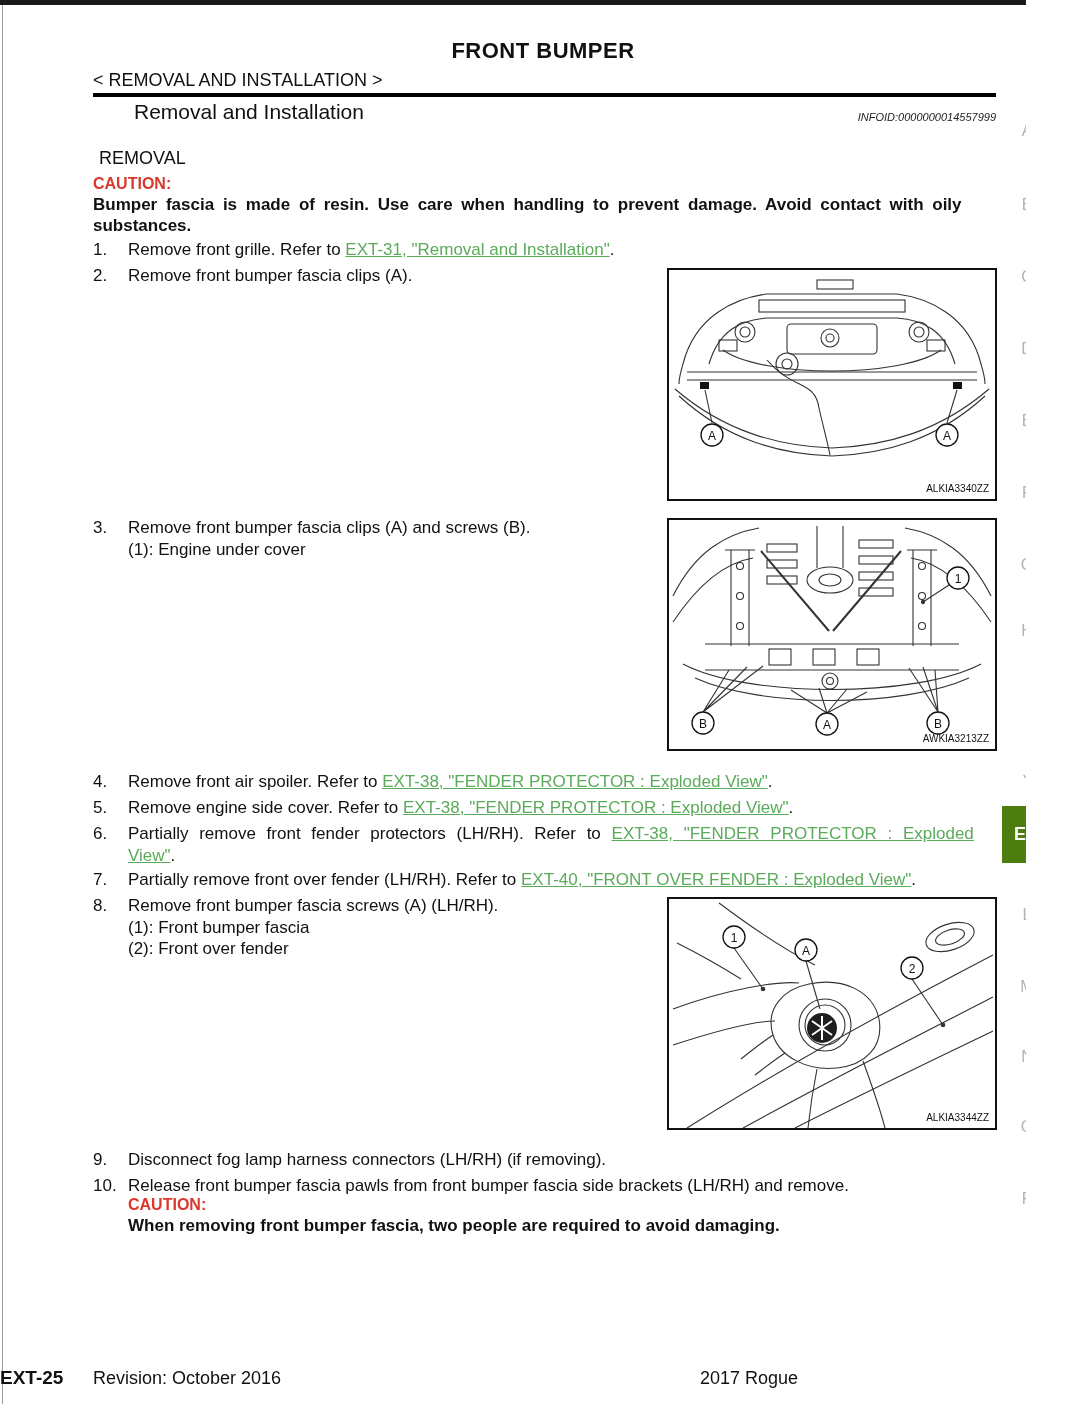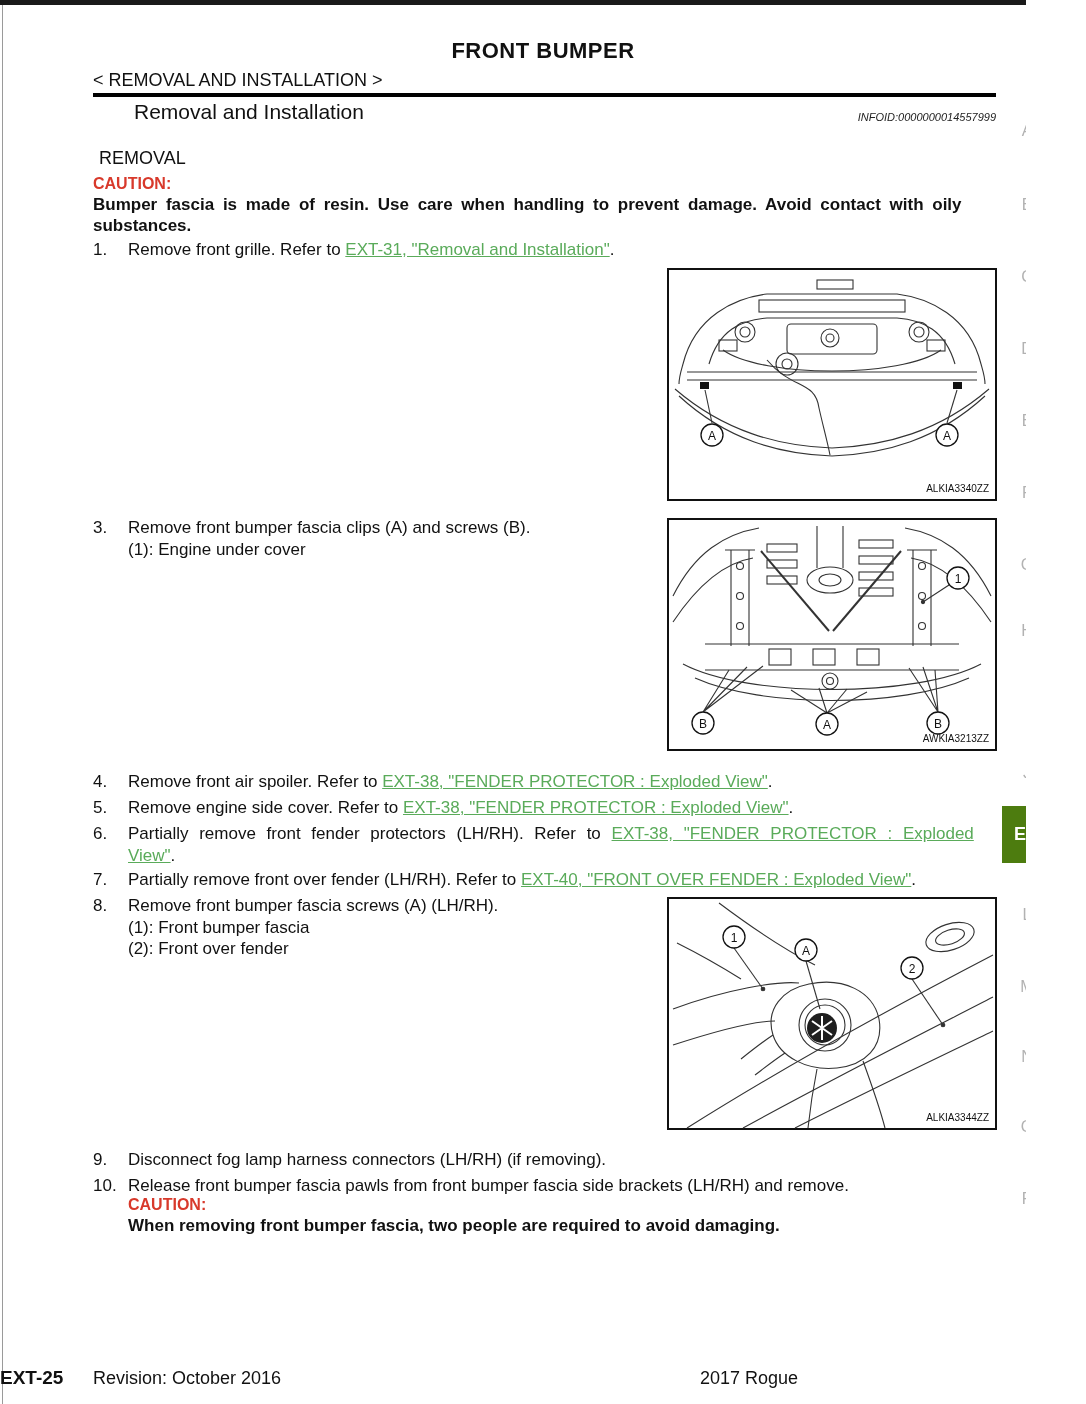--- a/index.html
+++ b/index.html
@@ -63,20 +63,23 @@
   <div class="abs caution-label">CAUTION:</div>
   <div class="abs caution-body">
     <span class="ws4">Bumper fascia is made of resin. Use care when handling to prevent damage. Avoid contact with oily</span><br>
     <span>substances.</span>
   </div>
 
   <div class="abs step" style="top:239px">
     <span class="num">1.</span><span class="body"><span>Remove front grille. Refer to </span><a class="link">EXT-31, "Removal and Installation"</a><span>.</span></span>
   </div>
 
+  <div class="abs step" style="top:265px">
+    <span class="num">2.</span><span class="body"><span>Remove front bumper fascia clips (A).</span></span>
+  </div>
 
   <div class="abs figure" style="left:667px; top:268px;">
     <svg width="330" height="233" viewBox="0 0 330 233">
       <rect x="1" y="1" width="328" height="231" fill="#ffffff" stroke="#111" stroke-width="2"></rect>
       <g fill="none" stroke="#333" stroke-width="1.1">
         <rect x="150" y="12" width="36" height="9"></rect>
         <path d="M16 96 C28 48 68 30 100 26 L230 26 C262 30 302 48 314 96"></path>
         <path d="M16 96 C14 103 12 109 12 116"></path>
         <path d="M314 96 C316 103 318 109 318 116"></path>
         <path d="M42 96 C52 62 74 52 100 50 L230 50 C256 52 278 62 288 96"></path>

